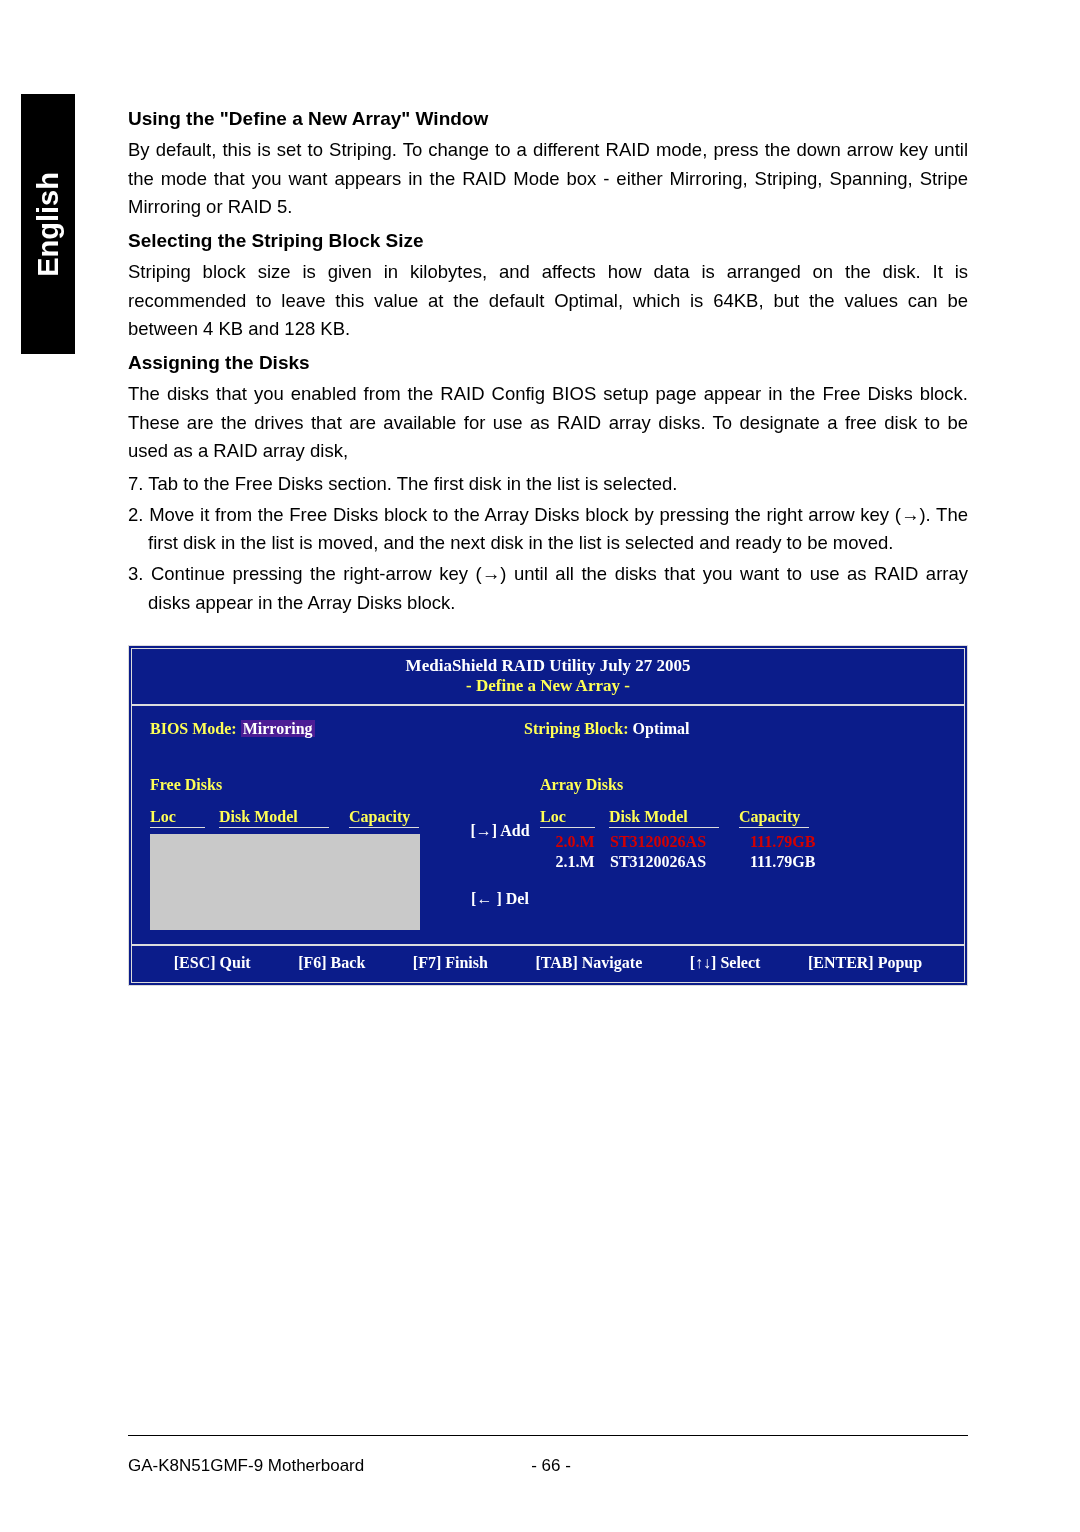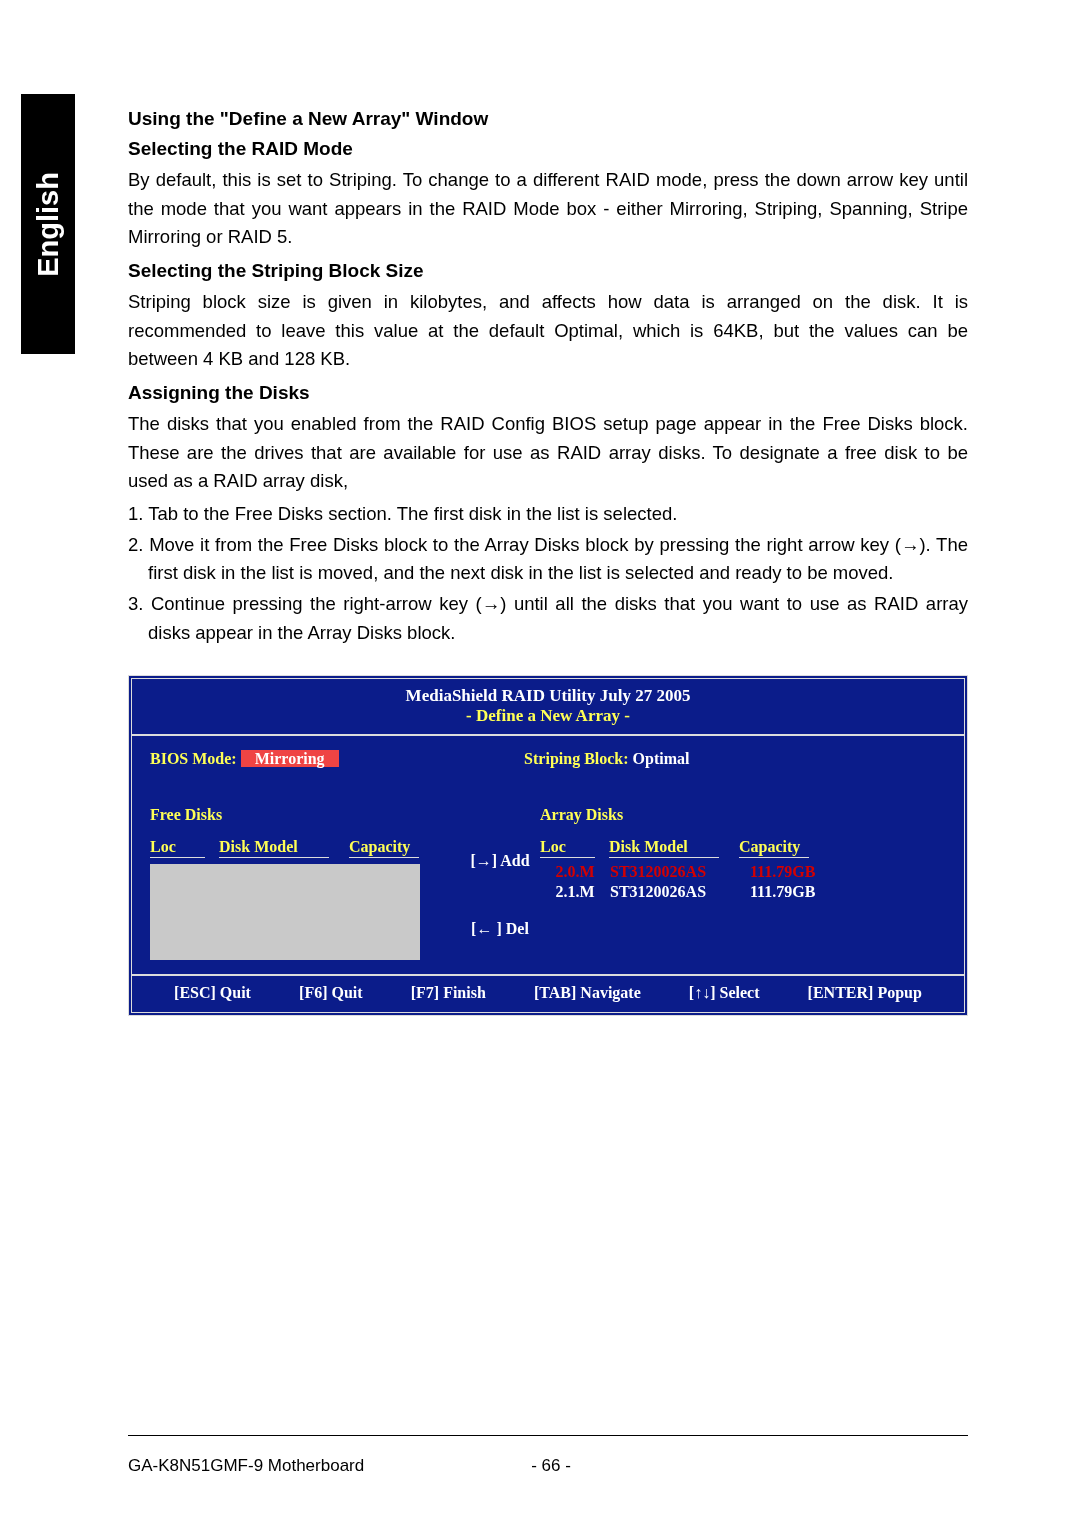--- a/index.html
+++ b/index.html
@@ -97,24 +97,24 @@
       color: #ffff55;
       font-weight: bold;
       font-size: 16px;
     }
     .white-text {
       color: #ffffff;
       font-weight: bold;
       font-size: 16px;
     }
     .highlight {
-      background: #ef4444;
-      color: #ffffff;
-      font-weight: bold;
-      padding: 0 14px;
+      background: #4c1d95;
+      color: #ffffff;
+      font-weight: bold;
+      padding: 0 2px;
     }
     .red-text {
       color: #d40000;
       font-weight: bold;
       font-size: 16px;
     }
     .disks-section {
       margin-top: 38px;
       display: flex;
       position: relative;
@@ -193,29 +193,28 @@
 </head>
 <body>
 
 <div class="language-tab">
   <span>English</span>
 </div>
 
 <div class="content">
   <div class="heading">Using the "Define a New Array" Window</div>
 
-  <div class="heading">Selecting the RAID Mode</div>
   <div class="body-text">By default, this is set to Striping. To change to a different RAID mode, press the down arrow key until the mode that you want appears in the RAID Mode box - either Mirroring, Striping, Spanning, Stripe Mirroring or RAID 5.</div>
 
   <div class="heading">Selecting the Striping Block Size</div>
   <div class="body-text">Striping block size is given in kilobytes, and affects how data is arranged on the disk. It is recommended to leave this value at the default Optimal, which is 64KB, but the values can be between 4 KB and 128 KB.</div>
 
   <div class="heading">Assigning the Disks</div>
   <div class="body-text">The disks that you enabled from the RAID Config BIOS setup page appear in the Free Disks block. These are the drives that are available for use as RAID array disks. To designate a free disk to be used as a RAID array disk,</div>
-  <div class="list-item">1. Tab to the Free Disks section. The first disk in the list is selected.</div>
+  <div class="list-item">7. Tab to the Free Disks section. The first disk in the list is selected.</div>
   <div class="list-item">2. Move it from the Free Disks block to the Array Disks block by pressing the right arrow key (→). The first disk in the list is moved, and the next disk in the list is selected and ready to be moved.</div>
   <div class="list-item">3. Continue pressing the right-arrow key (→) until all the disks that you want to use as RAID array disks appear in the Array Disks block.</div>
 
   <div class="raid-util">
     <div class="raid-header">
       <div class="raid-header-title">MediaShield RAID Utility  July 27 2005</div>
       <div class="raid-header-sub">- Define a New Array -</div>
     </div>
     <div class="raid-body">
       <div class="raid-row1">
@@ -267,21 +266,21 @@
                 <span class="loc-cell white-text">2.1.M</span>
                 <span class="model-cell white-text">ST3120026AS</span>
                 <span class="cap-cell white-text">111.79GB</span>
               </div>
             </div>
         </div>
       </div>
     </div>
     <div class="raid-footer">
       <span>[ESC] Quit</span>
-      <span>[F6] Quit</span>
+      <span>[F6] Back</span>
       <span>[F7] Finish</span>
       <span>[TAB] Navigate</span>
       <span>[↑↓] Select</span>
       <span>[ENTER] Popup</span>
     </div>
   </div>
 </div>
 
 <div class="page-footer">
   <div class="footer-left">GA-K8N51GMF-9 Motherboard</div>

